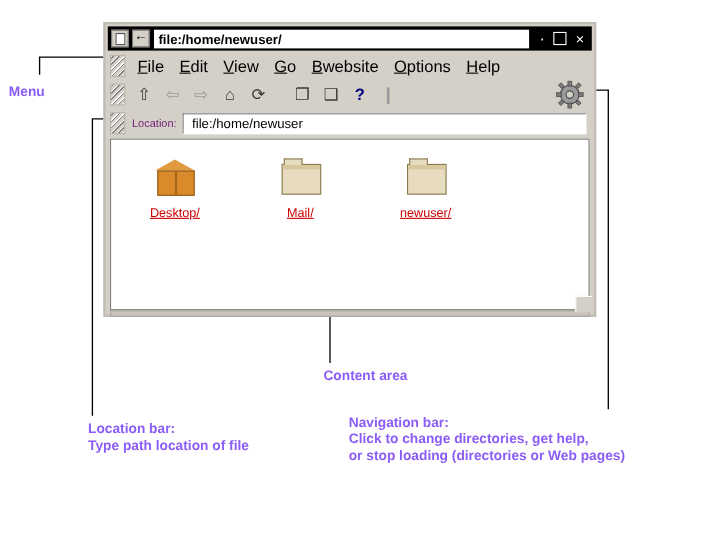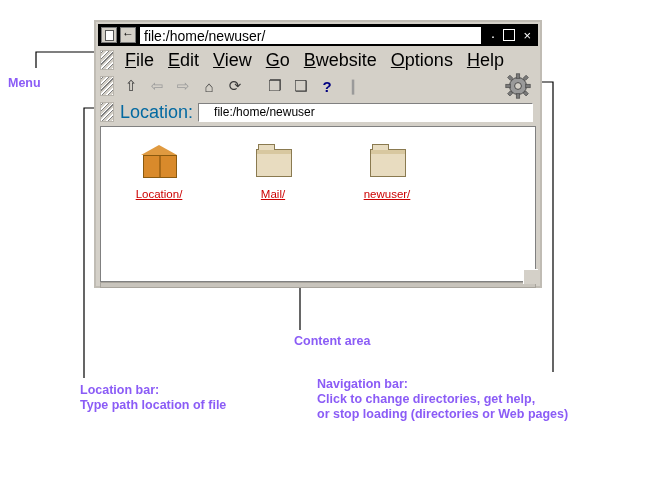--- a/index.html
+++ b/index.html
@@ -65,22 +65,22 @@
     content: "\2190";
     position: absolute;
     left: 1px; top: -3px;
     font-size: 12px;
     color: #000;
   }
   .tb-title {
     flex: 1;
     background: #ffffff;
     color: #000000;
-    font-size: 14px;
-    font-weight: normal;
+    font-size: 12px;
+    font-weight: bold;
     padding: 2px 4px;
     height: 17px;
     line-height: 15px;
     box-sizing: border-box;
     overflow: hidden;
     white-space: nowrap;
   }
   .tb-buttons {
     display: flex;
     align-items: center;
@@ -114,21 +114,21 @@
     margin-right: 4px;
     background:
       repeating-linear-gradient(
         135deg,
         #ffffff 0px, #ffffff 1px,
         #808080 1px, #808080 2px,
         #d4d0c8 2px, #d4d0c8 4px);
     border: 1px solid #b8b4ac;
   }
   .menu-item {
-    font-size: 18px;
+    font-size: 15px;
     color: #000000;
     padding: 2px 7px;
     cursor: default;
     white-space: nowrap;
   }
   .menu-item u { text-decoration: underline; }
 
   
   .toolbar {
     position: absolute;
@@ -162,36 +162,36 @@
   .locbar {
     position: absolute;
     left: 2px; top: 78px;
     width: 440px;
     height: 24px;
     display: flex;
     align-items: center;
     background: #d4d0c8;
   }
   .loc-label {
-    font-size: 18px;
-    color: #0369a1;
+    font-size: 10px;
+    color: #701a75;
     padding: 0 5px 0 2px;
     white-space: nowrap;
   }
   .loc-input {
     flex: 1;
     margin-right: 5px;
     height: 19px;
     background: #ffffff;
     border: 1px solid #808080;
     border-right-color: #ffffff;
     border-bottom-color: #ffffff;
     font-family: "Liberation Sans", sans-serif;
     font-size: 12px;
-    padding: 1px 15px;
+    padding: 1px 8px;
     box-sizing: border-box;
     color: #000;
   }
 
   
   .content {
     position: absolute;
     left: 4px; top: 104px;
     width: 436px;
     height: 156px;
@@ -418,21 +418,21 @@
   <div class="content">
     <div class="icon-row">
 
       <div class="file-item">
         <div class="ic">
           <div class="boxicon">
               <div class="top"></div>
               <div class="body"></div>
             </div>
         </div>
-        <div class="file-label">Location/</div>
+        <div class="file-label">Desktop/</div>
       </div>
 
       <div class="file-item">
         <div class="ic">
           <div class="folder"></div>
         </div>
         <div class="file-label">Mail/</div>
       </div>
 
       <div class="file-item">

